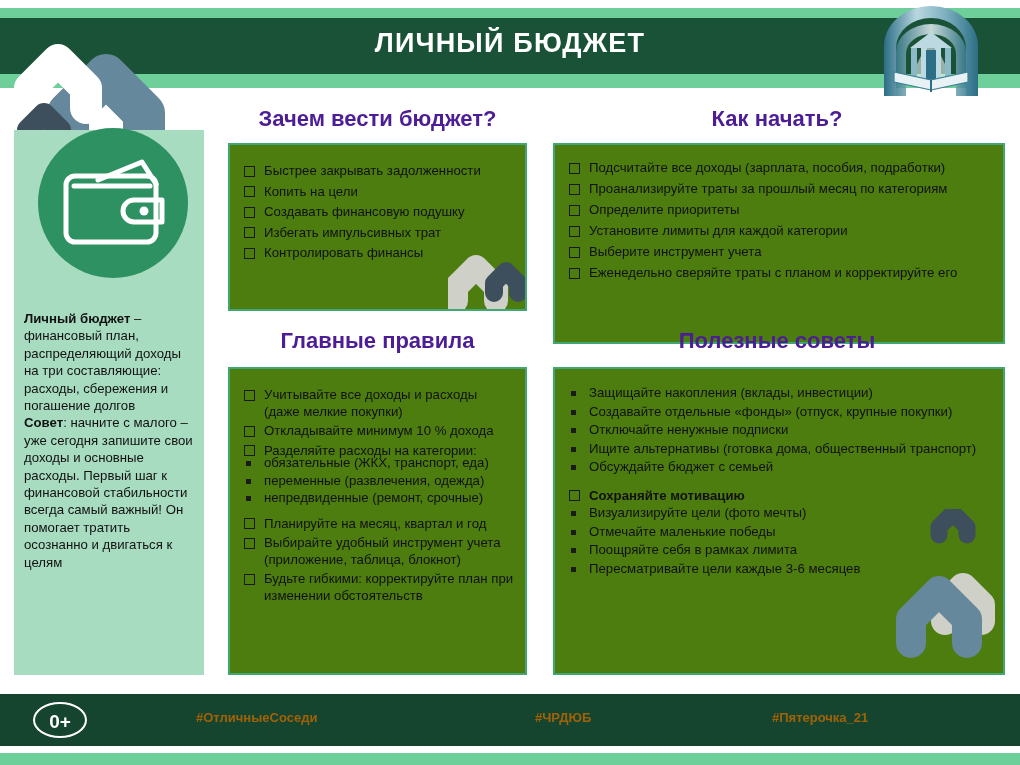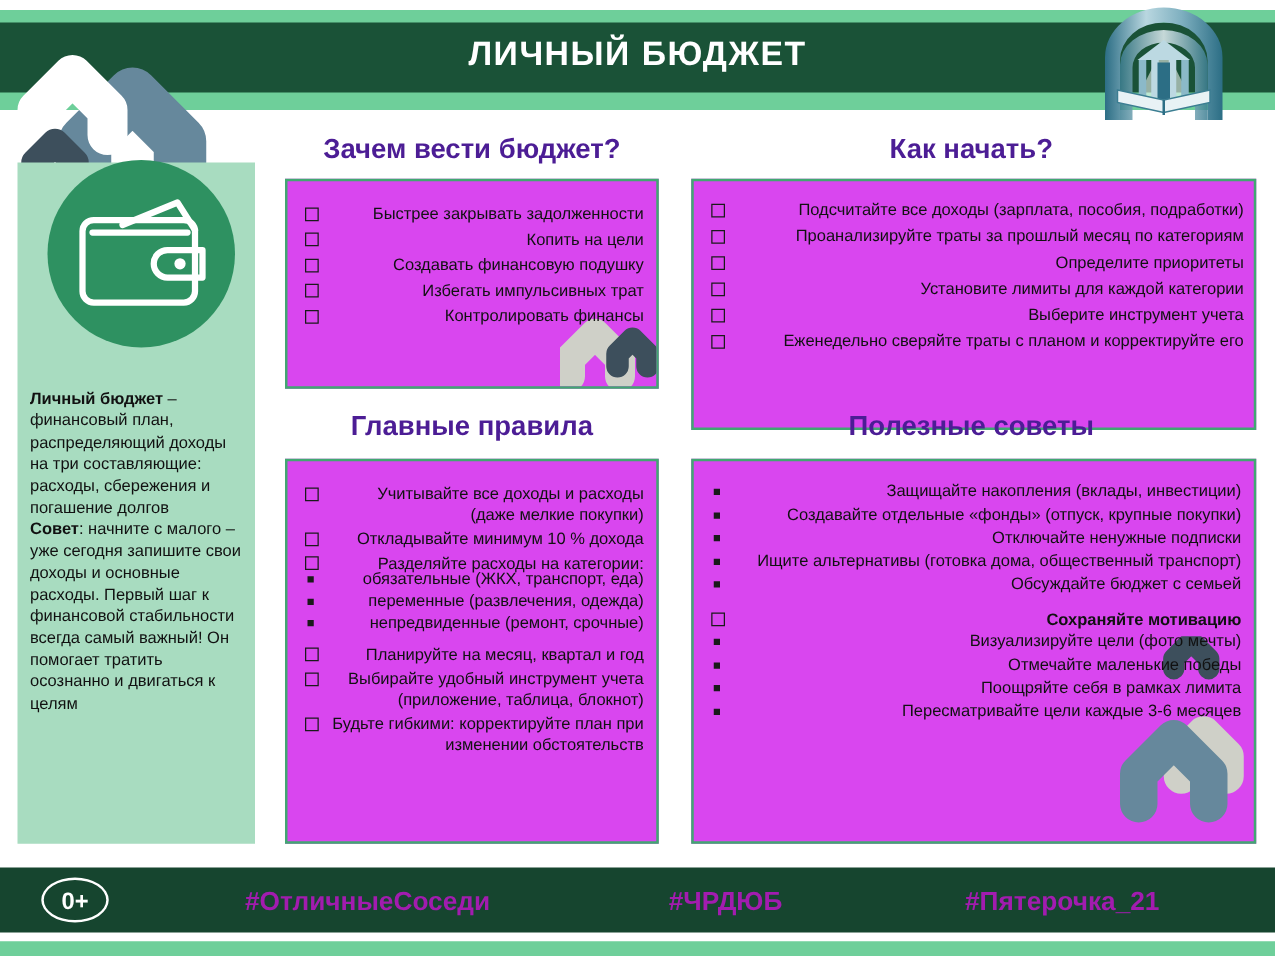--- a/index.html
+++ b/index.html
@@ -101,24 +101,23 @@
     font-weight: bold;
     color: #4c1d95;
     text-align: center;
     white-space: nowrap;
   }
 
   
   .panel {
     position: absolute;
     border: 2px solid #41a772;
-    background: #d946ef;
+    background: #4d7c0f;
     box-sizing: border-box;
     overflow: hidden;
-    text-align: right;
   }
   .panel-inner {
     position: relative;
     z-index: 2;
   }
 
   ul.checklist, ul.sublist {
     list-style: none;
     margin: 0;
     padding: 0;
@@ -180,22 +179,22 @@
     color: #ffffff;
     font-size: 19px;
     font-weight: bold;
     line-height: 36px;
     text-align: center;
     box-sizing: border-box;
   }
   .hashtag {
     position: absolute;
     top: 710px;
-    color: #a21caf;
-    font-size: 21px;
+    color: #a16207;
+    font-size: 13px;
     font-weight: bold;
     white-space: nowrap;
   }
 </style>
 </head>
 <body>
 
 <div class="header-wrap">
   <div class="header-light-top"></div>
   <div class="header-dark"></div>

